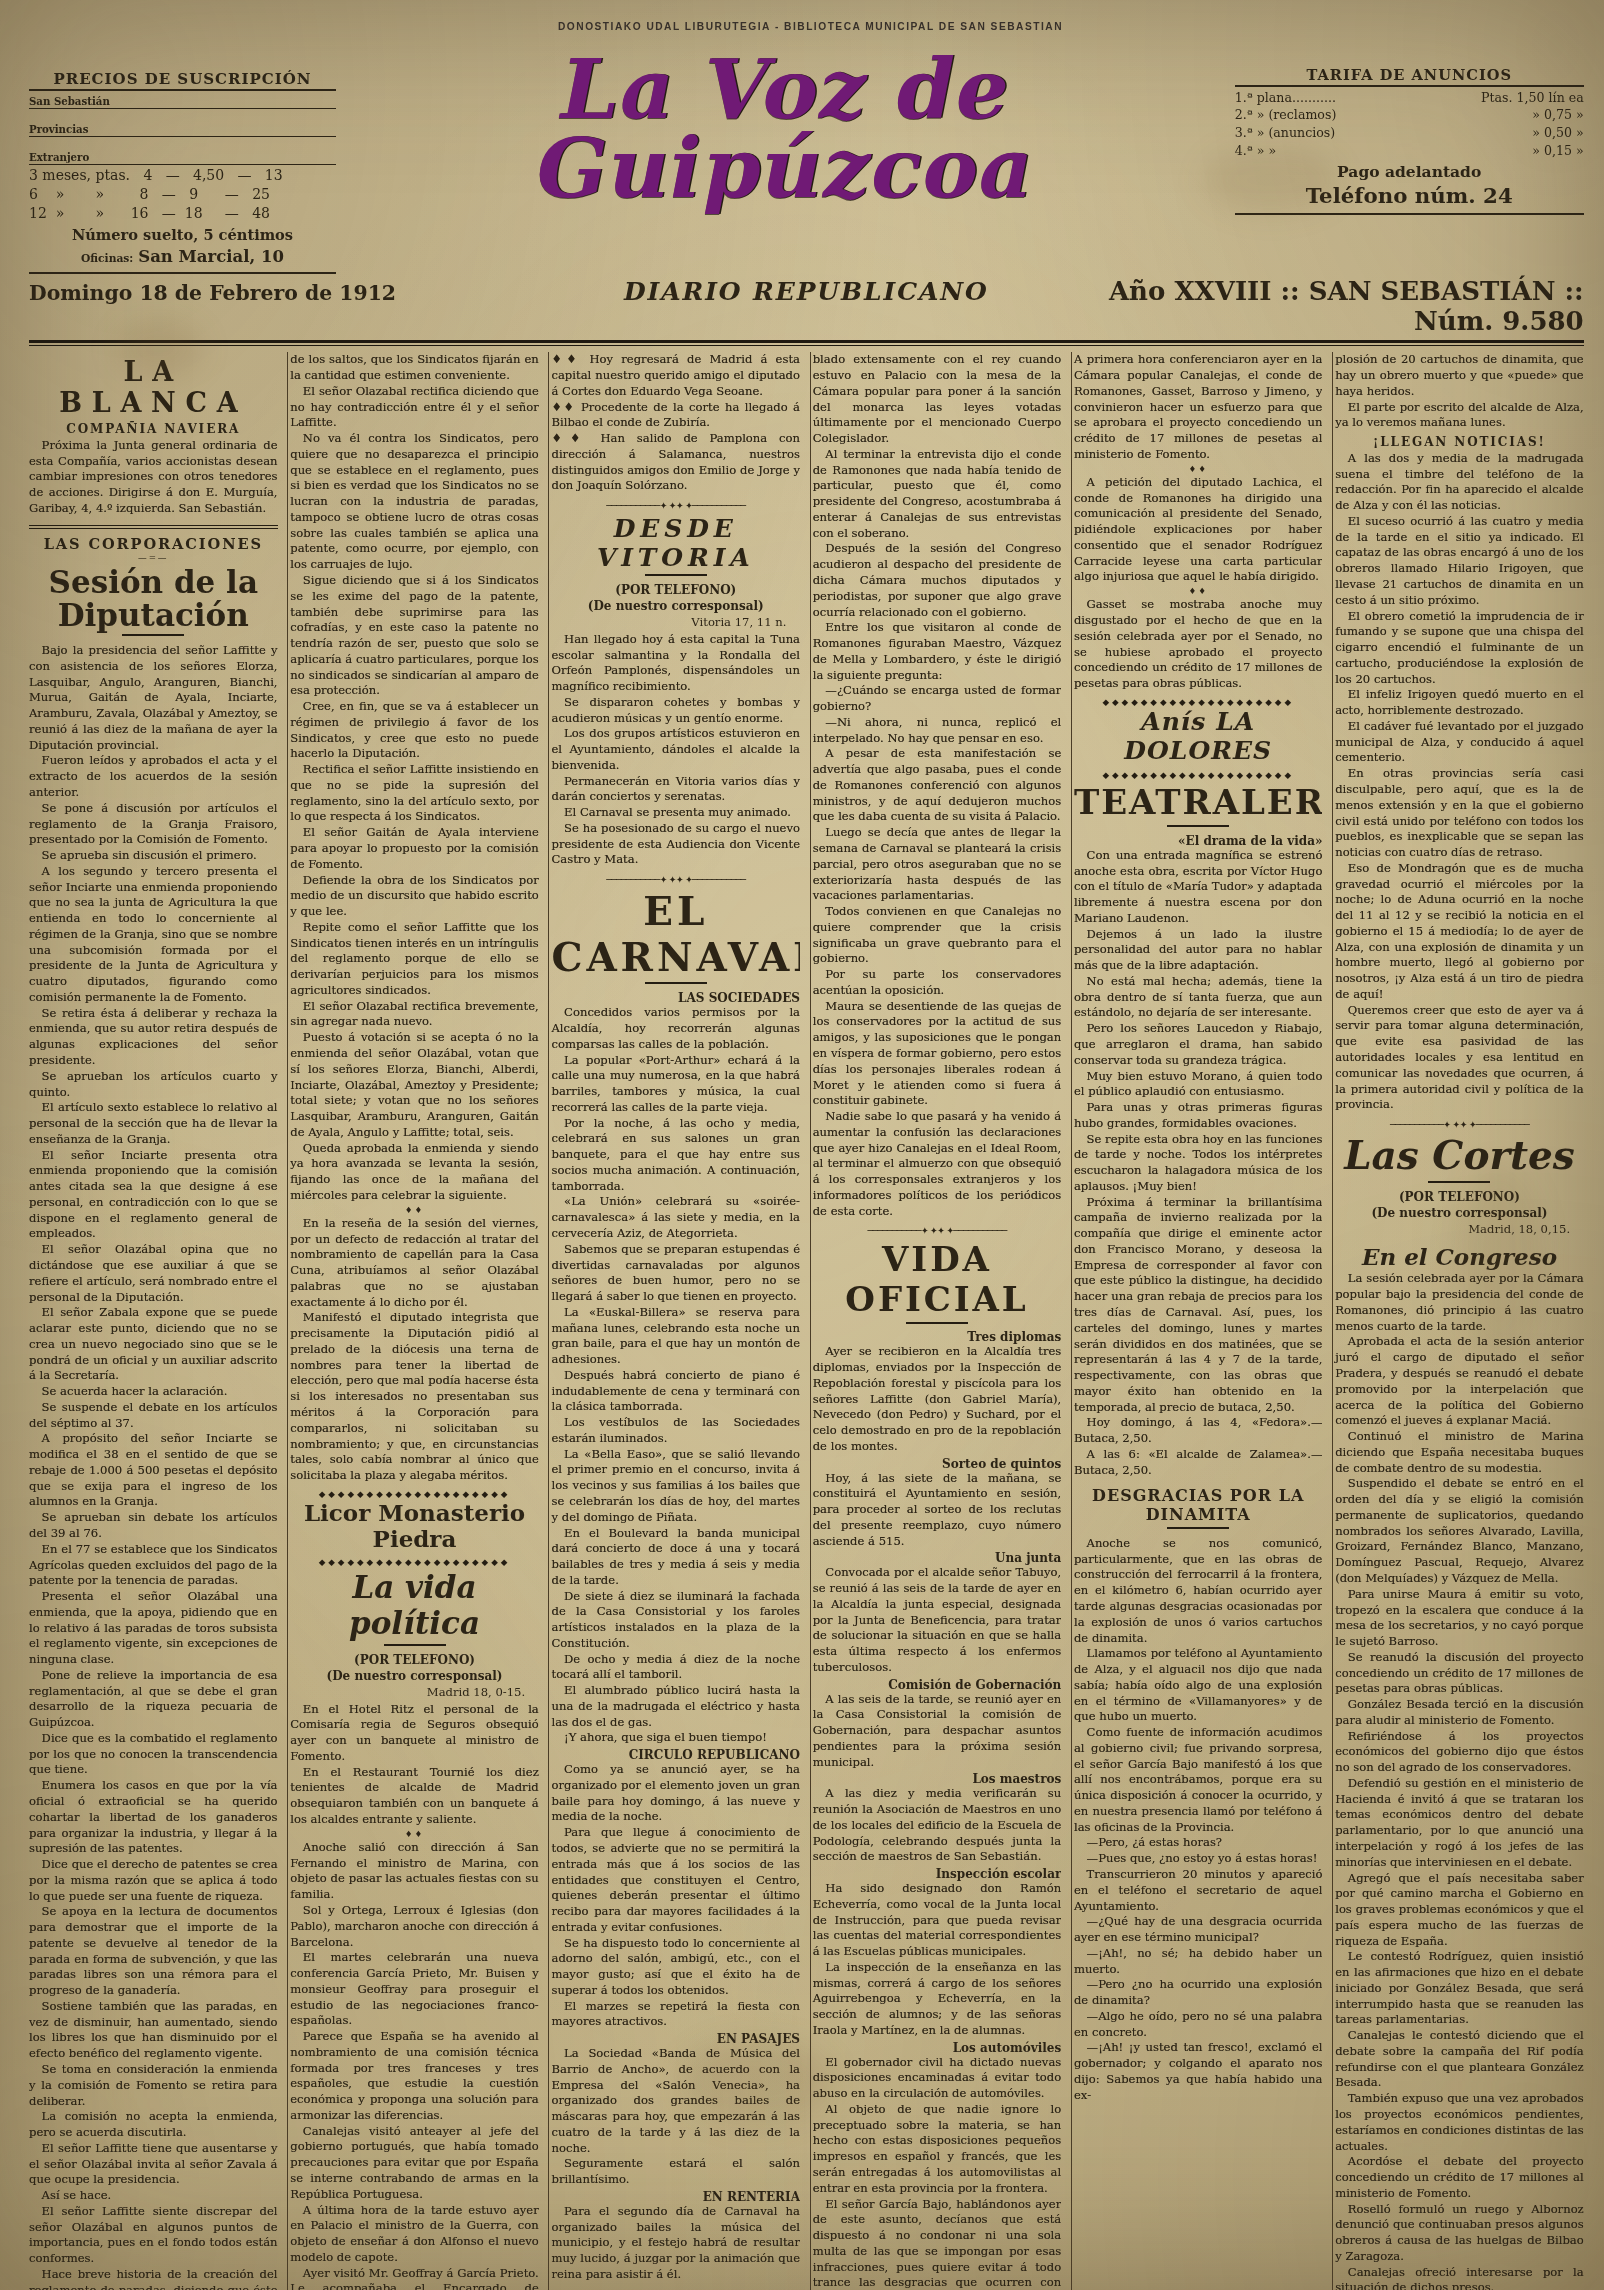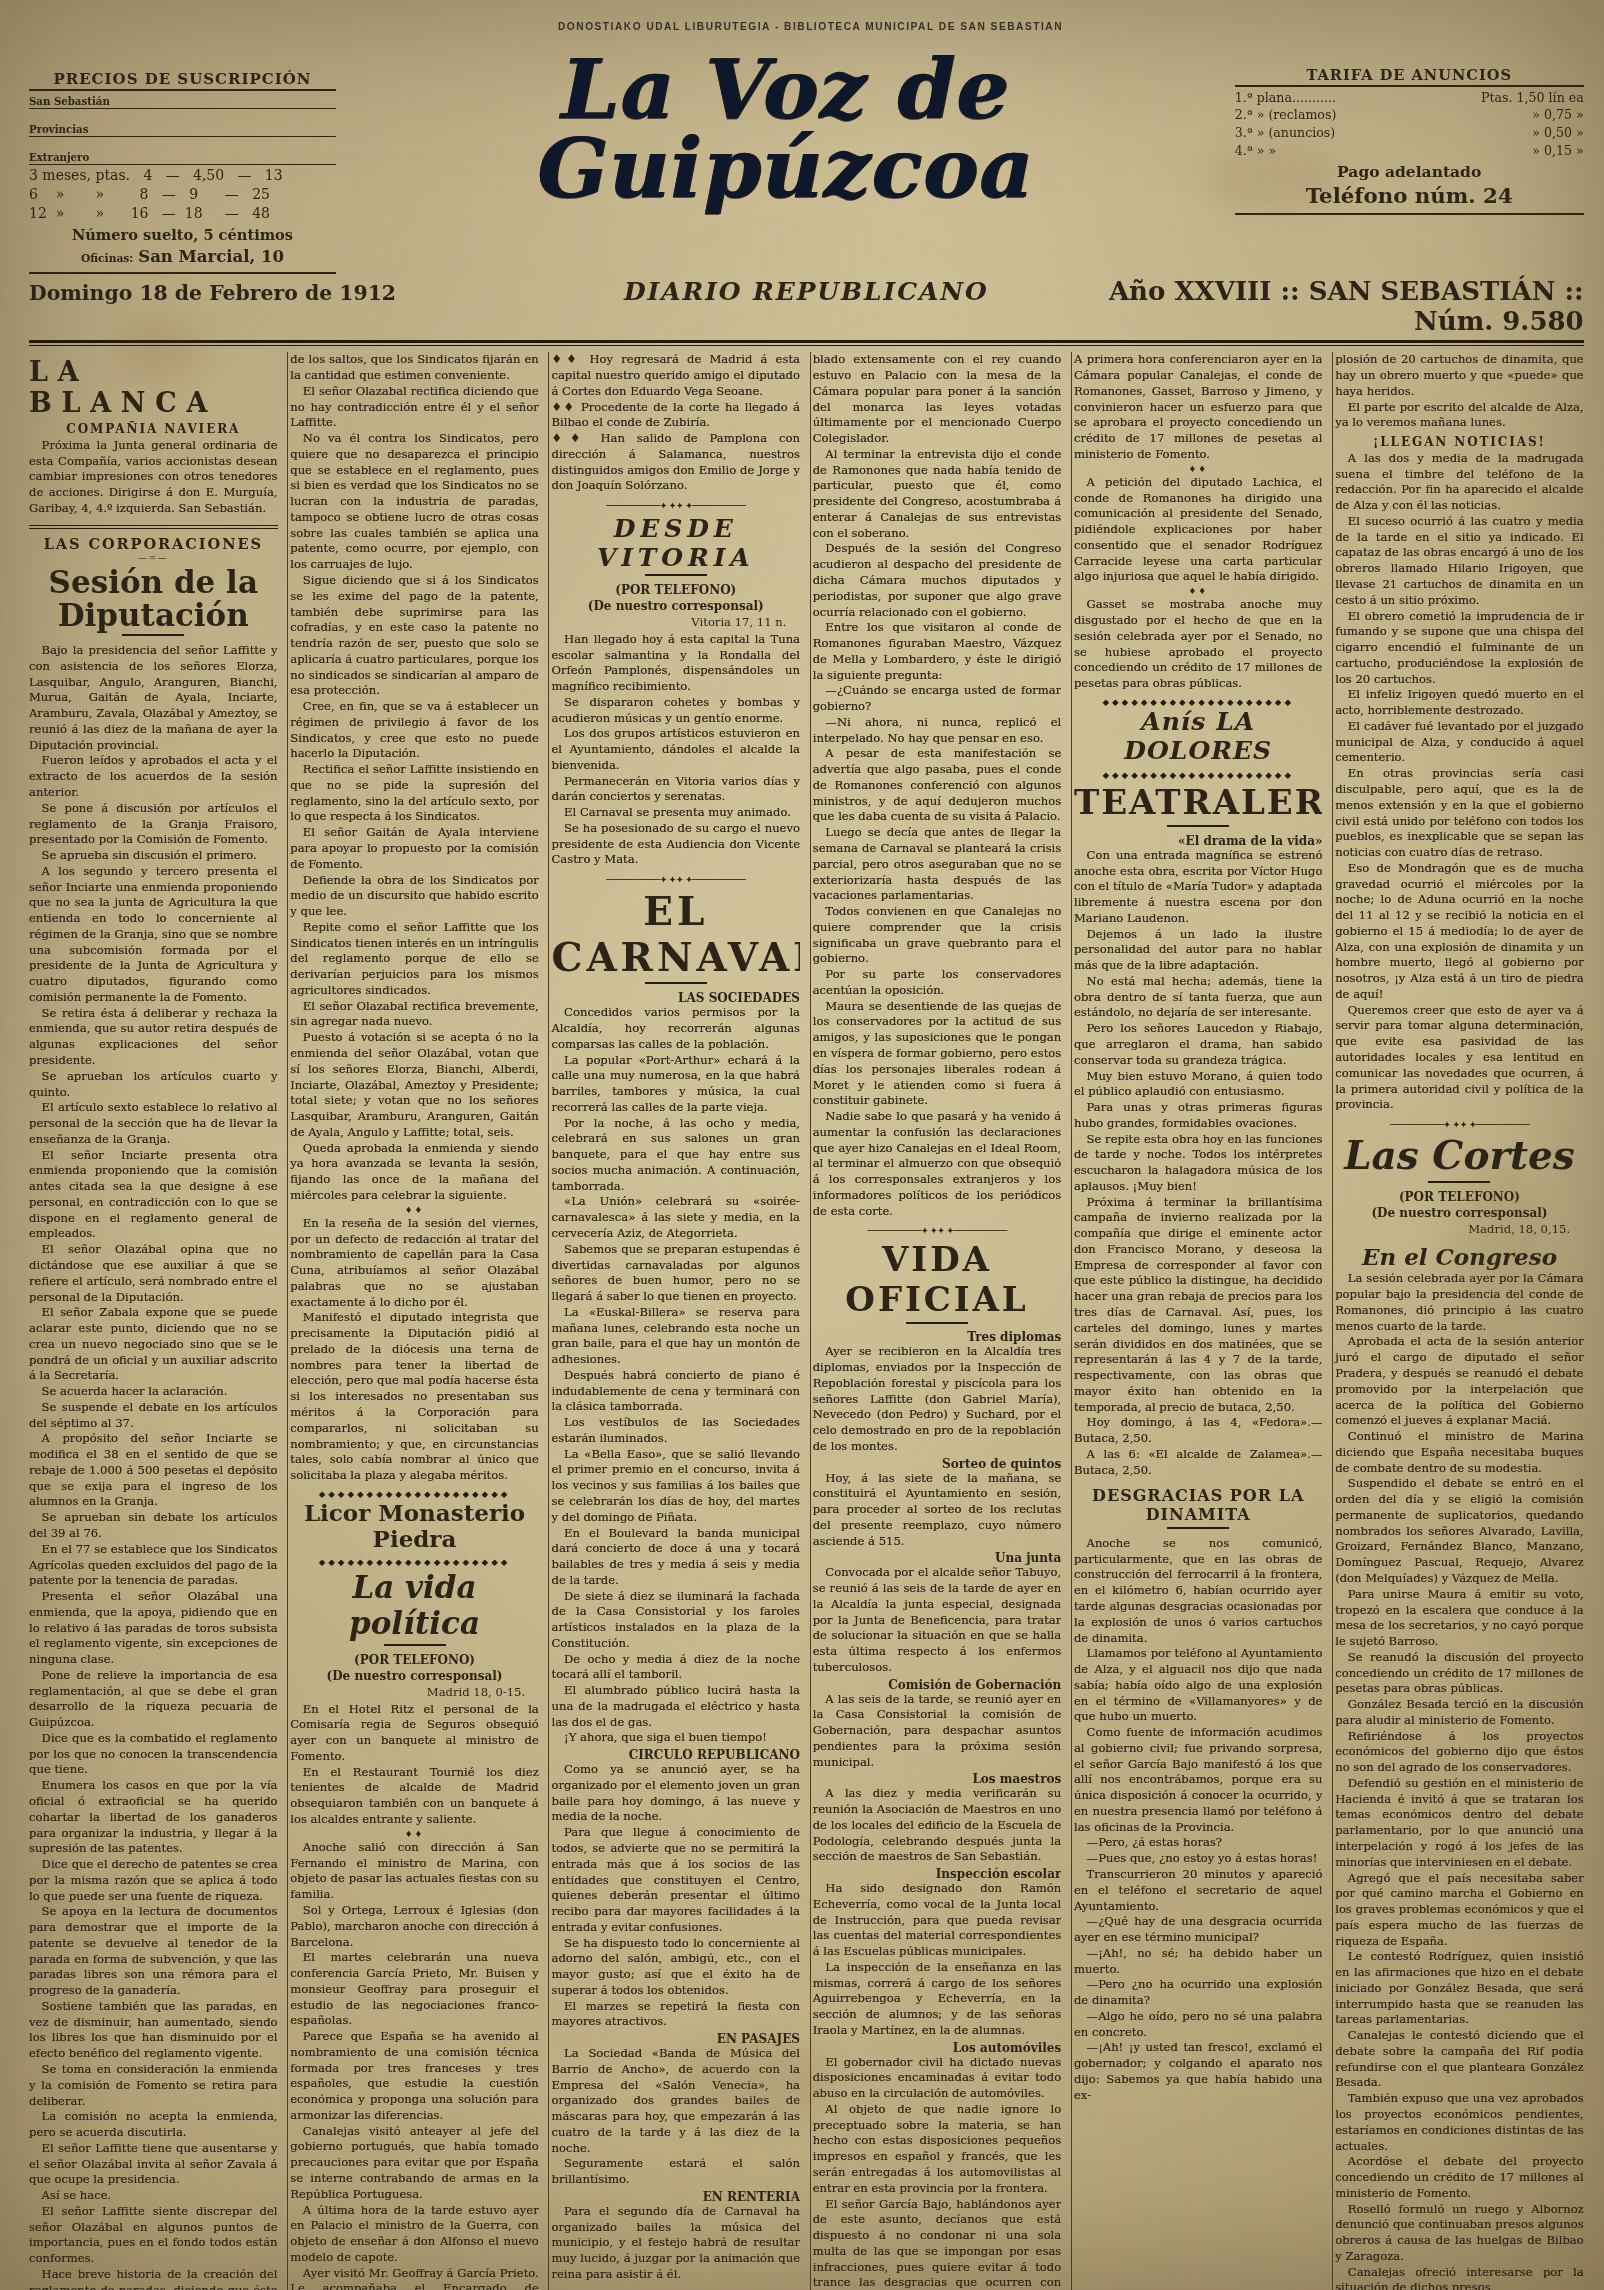--- a/index.html
+++ b/index.html
@@ -33,21 +33,21 @@
   .pb-head{display:flex;justify-content:flex-end;gap:13.6px;font-size:10.2px;font-weight:bold;margin-top:3.9px;flex-direction:column;}
   .pb-head span{border-bottom:1.9px solid #2c2416;padding-bottom:1px;}
   .pb-row{margin-top:2.9px;white-space:pre;font-size:14px;}
   .pb-number{margin-top:4.9px;text-align:center;font-weight:bold;font-size:14.6px;}
   .pb-off{margin-top:3.9px;text-align:center;font-size:15.5px;}
   .pb-offlbl{font-size:10.7px;font-weight:bold;}
   .pb-offval{font-weight:bold;font-size:16.5px;}
   .pb-bottom{border-top:2.9px double #2c2416;margin-top:5.8px;}
 
   .mast-title{flex:1;text-align:center;font-size:83px;line-height:.95;font-weight:bold;
-    font-style:italic;margin-top:-5.8px;letter-spacing:1px;color:#0f172a;
+    font-style:italic;margin-top:-5.8px;letter-spacing:1px;color:#701a75;
     text-shadow:1.5px 0 0 #241d12, 0 1px 0 rgba(36,29,18,.7);}
 
   .tariffbox{width:349px;flex:none;font-size:12.6px;margin-top:9.7px;}
   .tb-title{font-weight:bold;font-size:14.6px;text-align:center;letter-spacing:1px;
     border-bottom:2.9px double #2c2416;padding-bottom:2px;}
   .tb-row{display:flex;justify-content:space-between;margin-top:2.9px;}
   .tb-pago{text-align:center;font-weight:bold;font-size:15.5px;margin-top:3.9px;}
   .tb-tel{text-align:center;font-weight:bold;font-size:21.3px;margin-top:1.9px;}
   .tb-bottom{border-top:2.9px double #2c2416;margin-top:4.9px;}
 
@@ -71,21 +71,21 @@
   .byline{text-align:center;font-weight:bold;font-size:12px;line-height:1.3;}
   .dateline{text-align:right;font-size:11.6px;padding-right:13.6px;line-height:1.5;}
   .subhead-r{text-align:right;font-weight:bold;font-size:12px;margin-top:1.9px;}
   .subhead-c{text-align:center;font-weight:bold;font-size:12px;letter-spacing:1.9px;margin:3.9px 0 1.9px;}
   .double-rule{border-top:1.9px solid #241d12;border-bottom:1px solid #241d12;height:2.9px;margin:7.8px 0 5.8px;}
   .orn-rule{text-align:center;font-size:9.7px;letter-spacing:-1px;line-height:1.2;margin:5.8px 0 1.9px;overflow:hidden;white-space:nowrap;}
   .diamond-rule{text-align:center;font-size:8.7px;letter-spacing:2.9px;overflow:hidden;white-space:nowrap;margin:4.9px 0 1px;color:#241d12;}
   .ad-line{text-align:center;font-weight:bold;font-size:23px;margin:0;line-height:1.15;}
   .ad-line.it{font-style:italic;font-size:25px;letter-spacing:1px;}
 
-  .h-blanca{font-size:27px;font-weight:bold;letter-spacing:9.7px;margin-top:3.9px;}
+  .h-blanca{font-size:27px;font-weight:bold;letter-spacing:9.7px;text-align:center;margin-top:3.9px;}
   .h-sesion{font-size:31px;font-weight:bold;text-align:center;line-height:1.05;margin-top:1.9px;}
   .h-vitoria{font-size:25px;font-weight:bold;font-style:italic;letter-spacing:4.9px;text-align:center;margin-top:1.9px;}
   .h-carnaval{font-size:39px;font-weight:bold;letter-spacing:3.9px;text-align:center;margin-top:1.9px;}
   .h-vidapol{font-size:31px;font-weight:bold;font-style:italic;text-align:center;margin-top:1.9px;}
   .h-vidaof{font-size:34px;font-weight:bold;letter-spacing:2.9px;text-align:center;margin-top:1.9px;}
   .h-teatro{font-size:34px;font-weight:bold;letter-spacing:1.9px;text-align:center;margin-top:1.9px;}
   .h-desgracias{font-size:16px;font-weight:bold;letter-spacing:1px;text-align:center;margin-top:7.8px;}
   .h-cortes{font-size:39px;font-weight:bold;font-style:italic;text-align:center;margin-top:1.9px;}
   .h-congreso{font-size:23px;font-weight:bold;font-style:italic;text-align:center;margin:3.9px 0 1.9px;}
   .h-tema{font-size:12.6px;font-weight:bold;letter-spacing:2.9px;text-align:center;margin-top:5.8px;}

